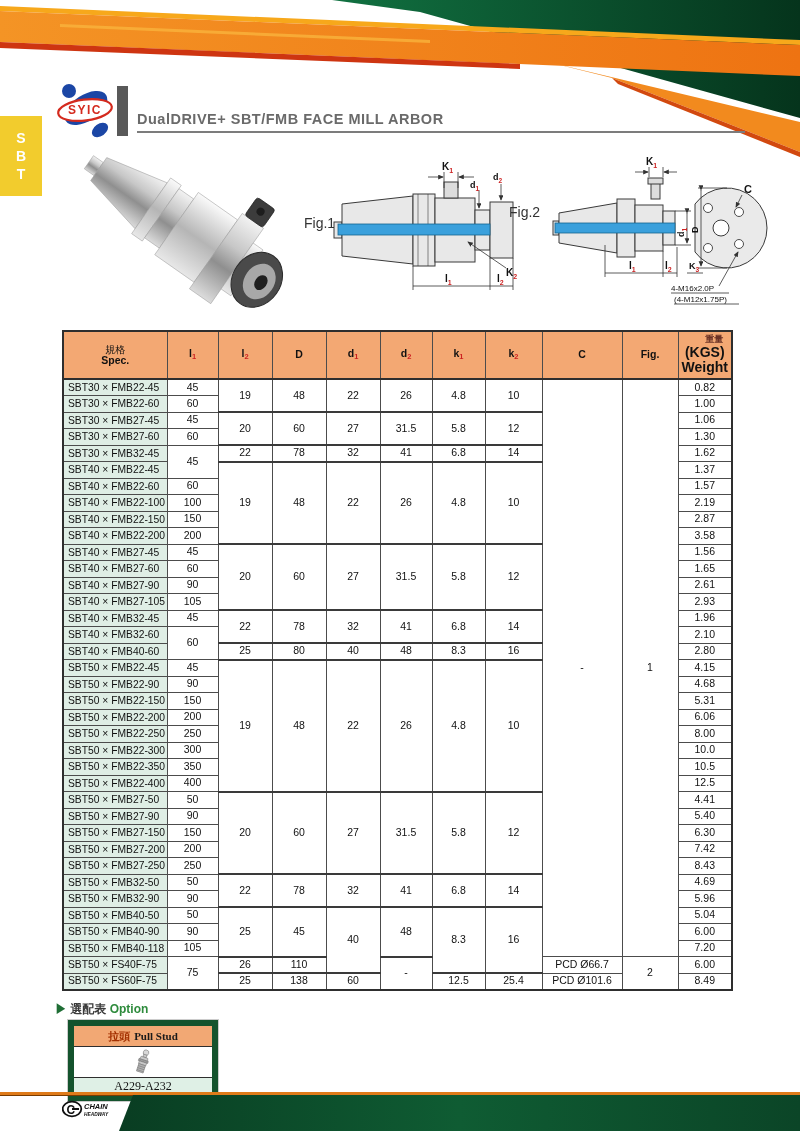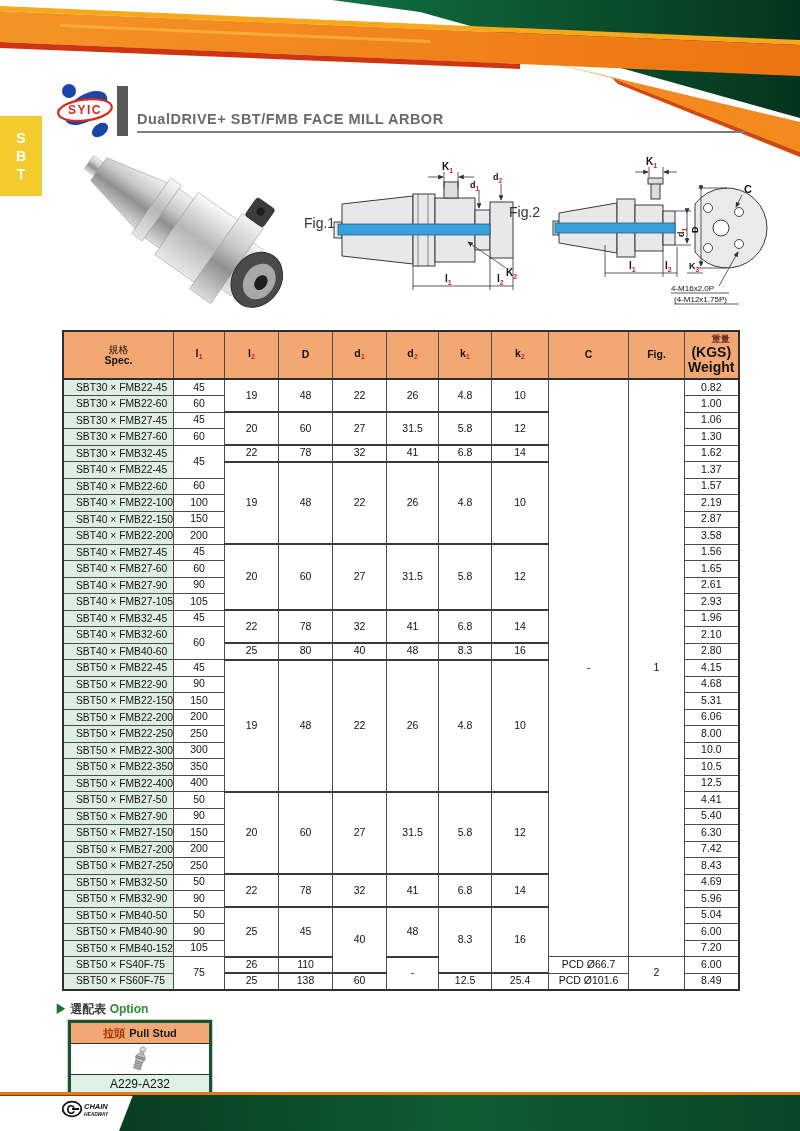--- a/index.html
+++ b/index.html
@@ -18,33 +18,33 @@
   .side-tab span{color:#fff;font-weight:bold;font-size:14px;line-height:1;}
 
   
   .spec-table{position:absolute;left:62px;top:330px;border-collapse:collapse;table-layout:fixed;
               border:2px solid #2e2e2e;}
   .spec-table th,.spec-table td{border:1px solid #4c4c4c;font-size:10.5px;color:#111;
               text-align:center;padding:0;line-height:1.1;overflow:hidden;}
   .spec-table thead tr{height:48px;}
   .spec-table thead th{background:#F3A873;font-weight:bold;border-bottom:2px solid #2e2e2e;}
   .spec-table tbody tr{height:16.5px;}
-  .spec-table td.spec{background:#DFEEE5;text-align:left;padding-left:12px;font-size:10.3px;white-space:nowrap;}
+  .spec-table td.spec{background:#DFEEE5;text-align:left;padding-left:4px;font-size:10.3px;white-space:nowrap;}
   .spec-table td.dim{border-top:2px solid #3a3a3a;}
   .h-zh{font-size:10px;font-weight:normal;}
   .h-en{font-size:10.5px;font-weight:bold;}
   .w-zh{font-size:9px;color:#6B3226;padding-left:19px;}
   .w-s{font-size:14px;}
   sub.rs{color:#CC2222;font-size:7.5px;vertical-align:-2px;}
 
   
   .opt-label{left:55px;top:1001px;font-size:12px;font-weight:bold;color:#3a3a3a;}
   .opt-label .mk{color:#1F6E35;}
   .opt-label .en{color:#2E8B3C;}
-  .opt-box{left:68px;top:1020px;width:138px;border:3px solid #14532d;background:#fff;box-shadow:0 0 0 1px #ccc;}
+  .opt-box{left:68px;top:1020px;width:138px;border:6px solid #14532d;background:#fff;box-shadow:0 0 0 1px #ccc;font-family:Liberation Serif, serif;}
   .opt-head{background:#F2A874;border-bottom:1px solid #2e2e2e;height:20px;display:flex;align-items:center;justify-content:center;gap:4px;}
   .opt-head .zh{color:#A33000;font-weight:bold;font-size:11px;}
   .opt-head .en{color:#1a1a1a;font-weight:bold;font-size:11px;}
   .opt-img{height:30px;display:flex;align-items:center;justify-content:center;}
   .opt-code{background:#DFF0E6;border-top:1px solid #2e2e2e;height:17px;display:flex;align-items:center;justify-content:center;
             font-size:12px;color:#111;}
 
   
   .foot-rule{left:0;top:1092px;width:800px;height:3px;background:#DF7B1A;border-bottom:1px solid #7a3c00;}
   .foot-code{left:28px;top:1156px;font-size:12px;color:#8C8C8C;letter-spacing:1px;}
@@ -489,21 +489,21 @@
           <td rowspan="4" class="dim">8.3</td>
           <td rowspan="4" class="dim">16</td>
           <td>5.04</td>
         </tr>
         <tr>
           <td class="spec">SBT50 × FMB40-90</td>
           <td class="plain">90</td>
           <td>6.00</td>
         </tr>
         <tr>
-          <td class="spec">SBT50 × FMB40-152</td>
+          <td class="spec">SBT50 × FMB40-118</td>
           <td class="plain">105</td>
           <td>7.20</td>
         </tr>
         <tr>
           <td class="spec">SBT50 × FS40F-75</td>
           <td rowspan="2" class="plain">75</td>
           <td class="dim">26</td>
           <td class="dim">110</td>
           <td rowspan="2" class="dim">-</td>
           <td class="plain">PCD Ø66.7</td>

